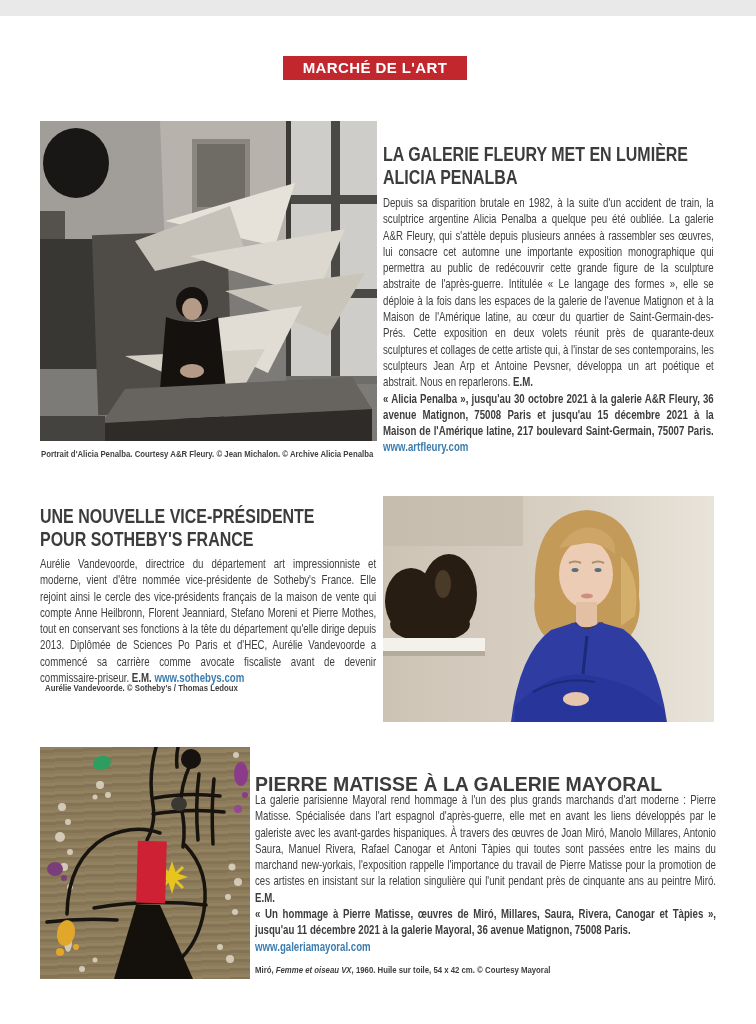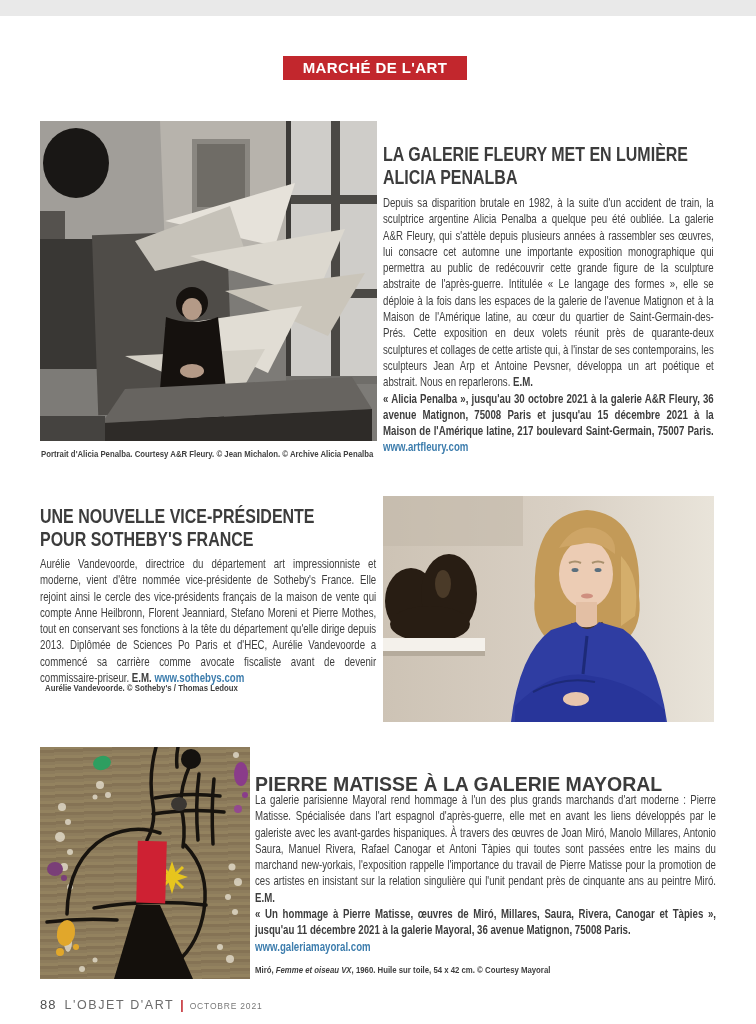--- a/index.html
+++ b/index.html
@@ -221,20 +221,14 @@
     <span style="display:block">PIERRE MATISSE À LA GALERIE MAYORAL</span>
   </h1>
   <div class="body b3">
     <p><span>La galerie parisienne Mayoral rend hommage à l'un des plus grands marchands d'art moderne : Pierre Matisse. Spécialisée dans l'art espagnol d'après-guerre, elle met en avant les liens développés par le galeriste avec les avant-gardes hispaniques. À travers des œuvres de Joan Miró, Manolo Millares, Antonio Saura, Manuel Rivera, Rafael Canogar et Antoni Tàpies qui toutes sont passées entre les mains du marchand new-yorkais, l'exposition rappelle l'importance du travail de Pierre Matisse pour la promotion de ces artistes en insistant sur la relation singulière qui l'unit pendant près de cinquante ans au peintre Miró. </span><strong>E.M.</strong></p>
     <p class="bold"><span>« Un hommage à Pierre Matisse, œuvres de Miró, Millares, Saura, Rivera, Canogar et Tàpies », jusqu'au 11 décembre 2021 à la galerie Mayoral, 36 avenue Matignon, 75008 Paris.</span><a class="link blocklink">www.galeriamayoral.com</a></p>
   </div>
   <div class="caption cap3">
     <span>Miró, </span><em>Femme et oiseau VX</em><span>, 1960. Huile sur toile, 54 x 42 cm. © Courtesy Mayoral</span>
   </div>
 
-  <div class="footer">
-    <span class="pagenum">88</span>
-    <span class="mag">L'OBJET D'ART</span>
-    <span class="sep">|</span>
-    <span class="issue">OCTOBRE 2021</span>
-  </div>
 
 </div>
 
 </body></html>

